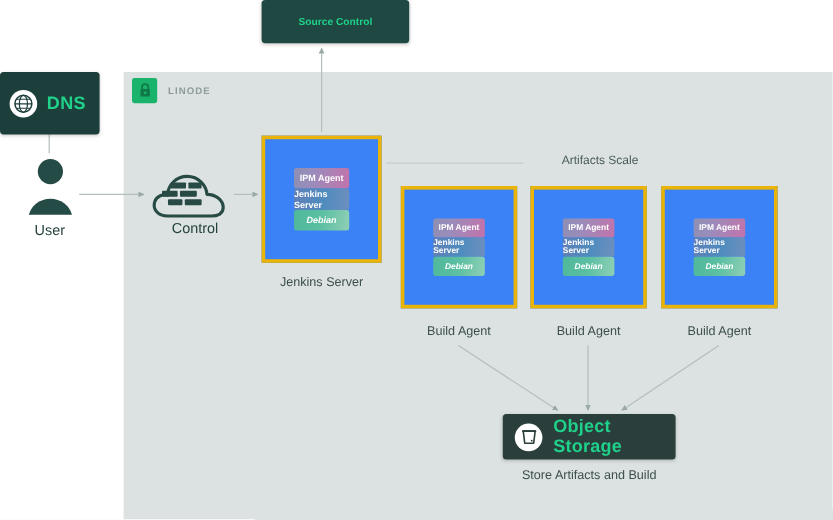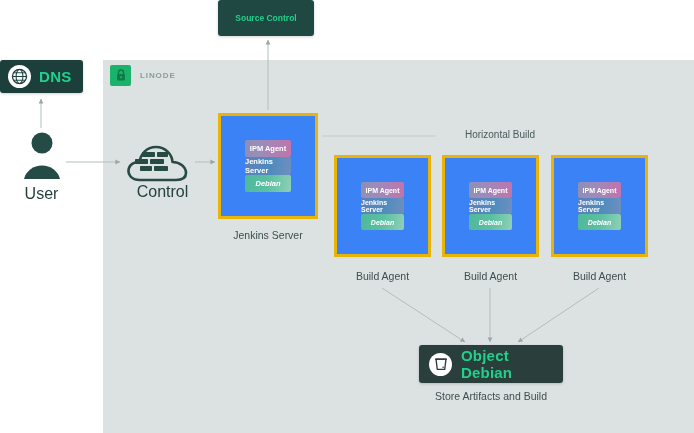--- a/index.html
+++ b/index.html
@@ -63,31 +63,31 @@
     box-shadow: 0 1px 3px rgba(0,0,0,0.18);
   }
   .dark-pill .pill-label {
     color: #1fd18a;
     font-weight: bold;
   }
 
   #source-control {
     left: 218px;
     top: 0px;
-    width: 96px;
+    width: 123px;
     height: 36px;
     background: #1f4842;
   }
   #source-control .pill-label { font-size: 8.5px; }
 
   #dns-box {
     left: 0px;
     top: 60px;
     width: 83px;
-    height: 33px;
+    height: 52px;
     background: #1d3f3b;
     justify-content: flex-start;
     padding-left: 8px;
     box-sizing: border-box;
   }
   #dns-box .pill-label {
     font-size: 15px;
     margin-left: 8px;
     letter-spacing: 0.3px;
   }
@@ -170,21 +170,21 @@
 
   
   .caption {
     position: absolute;
     color: #3d4f4d;
     font-size: 10.5px;
     text-align: center;
     white-space: nowrap;
   }
   .caption.big {
-    font-size: 16px;
+    font-size: 12px;
     color: #24403c;
   }
   #cap-user      { left: 0px;   top: 185px; width: 83px; }
   #cap-firewall  { left: 120px; top: 183px; width: 85px; }
   #cap-jenkins   { left: 218px; top: 229px; width: 100px; }
   #cap-agent-1   { left: 334px; top: 270px; width: 97px; }
   #cap-agent-2   { left: 442px; top: 270px; width: 97px; }
   #cap-agent-3   { left: 551px; top: 270px; width: 97px; }
   #cap-storage   { left: 407px; top: 390px; width: 168px; }
   #cap-hscale {
@@ -309,21 +309,21 @@
   </div>
   <div id="cap-firewall" class="caption big">Control</div>
 
   <div id="jenkins-stack" class="stack">
     <div class="layer ipm">IPM Agent</div>
     <div class="layer jenkins">Jenkins Server</div>
     <div class="layer debian">Debian</div>
   </div>
   <div id="cap-jenkins" class="caption">Jenkins Server</div>
 
-  <div id="cap-hscale" class="caption">Horizontal Build</div>
+  <div id="cap-hscale" class="caption">Artifacts Scale</div>
 
   <div id="agent-1" class="stack agent-stack">
     <div class="layer ipm">IPM Agent</div>
     <div class="layer jenkins">Jenkins Server</div>
     <div class="layer debian">Debian</div>
   </div>
   <div id="cap-agent-1" class="caption">Build Agent</div>
 
   <div id="agent-2" class="stack agent-stack">
     <div class="layer ipm">IPM Agent</div>
@@ -340,17 +340,17 @@
   <div id="cap-agent-3" class="caption">Build Agent</div>
 
   <div id="object-storage" class="dark-pill">
     <span class="circle-icon">
       <svg width="16" height="16" viewBox="0 0 18 18" aria-hidden="true">
         <path d="M3.4 3.6 L14.6 3.6 L13.2 15 L4.8 15 Z" fill="none" stroke="#2a3f3c" stroke-width="1.5" stroke-linejoin="round"></path>
         <line x1="2.4" y1="3.6" x2="15.6" y2="3.6" stroke="#2a3f3c" stroke-width="1.6"></line>
         <circle cx="11.4" cy="12.6" r="0.9" fill="#2a3f3c"></circle>
       </svg>
     </span>
-    <span class="pill-label">Object Debian</span>
+    <span class="pill-label">Object Storage</span>
   </div>
   <div id="cap-storage" class="caption">Store Artifacts and Build</div>
 
 </div>
 
 </body></html>

